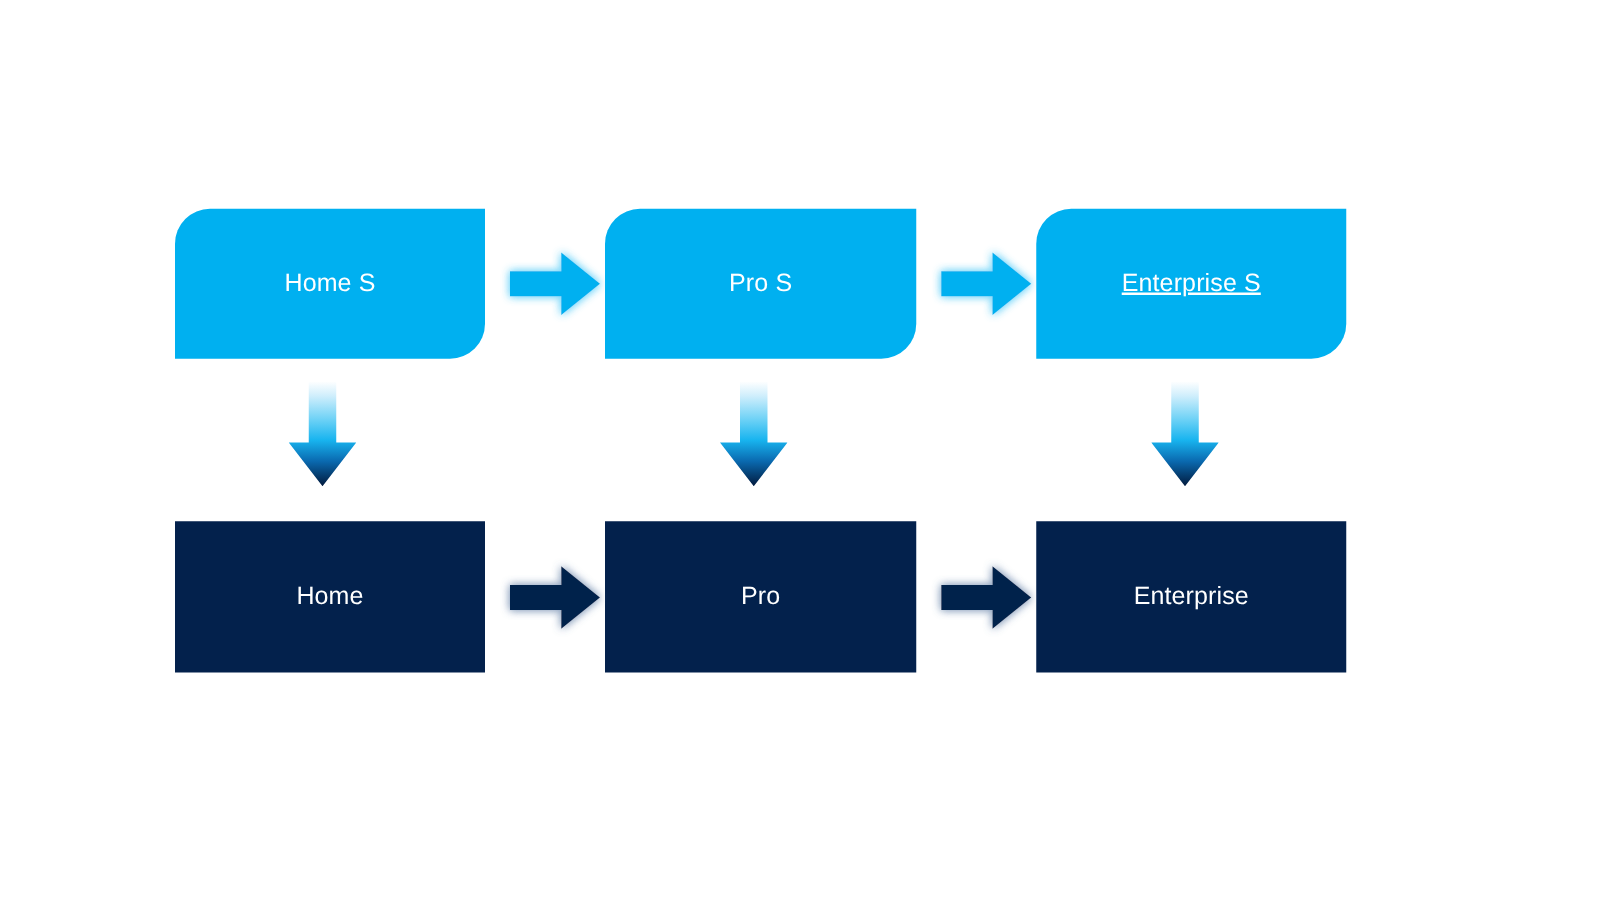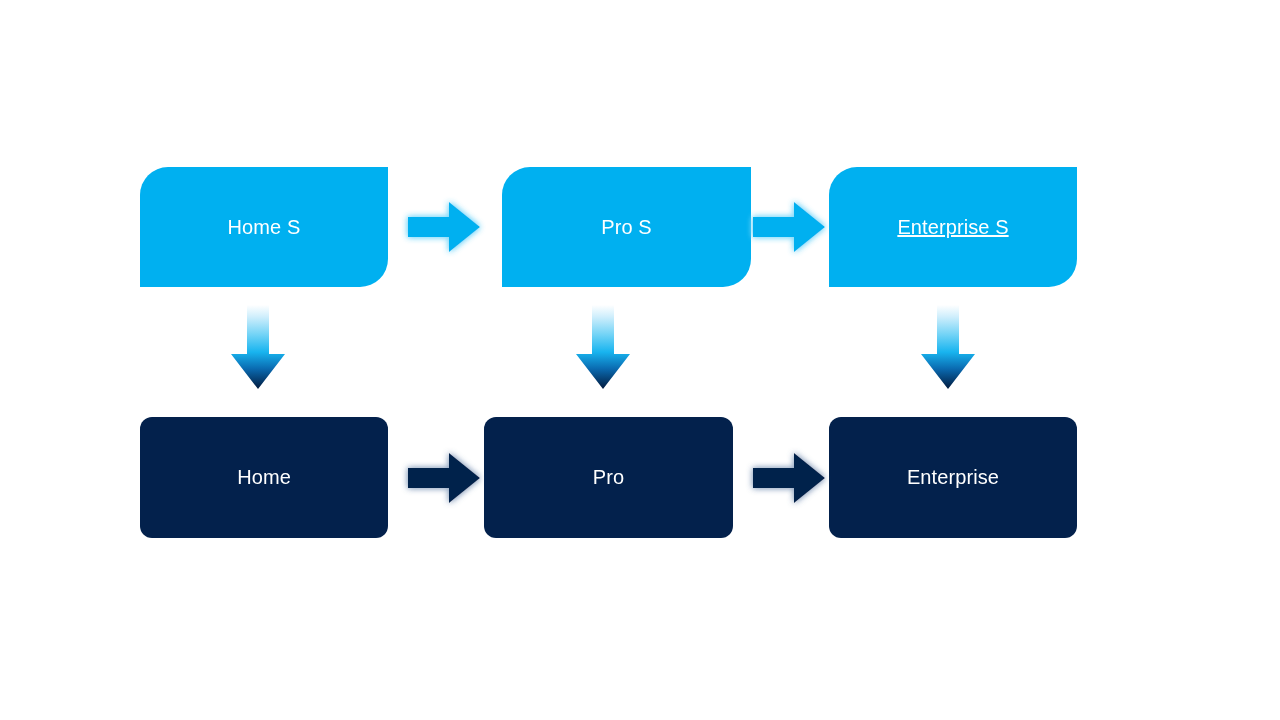--- a/index.html
+++ b/index.html
@@ -35,21 +35,21 @@
     text-align: center;
     user-select: none;
   }
   .node.tier-s {
     background: #00b0f0;
     
     border-radius: 28px 0 28px 0;
   }
   .node.tier-base {
     background: #03214c;
-    border-radius: 12px;
+    border-radius: 0;
   }
   .node .node-text {
     display: block;
     padding-bottom: 1px;
   }
 
   
   .arrow-h {
     position: absolute;
     width: 72px;
@@ -102,21 +102,21 @@
           <feMergeNode in="SourceGraphic"></feMergeNode>
         </feMerge>
       </filter>
     </defs>
   </svg>
 
   <div class="node tier-s" style="left:140px; top:167px; width:248px; height:120px;">
     <span class="node-text">Home S</span>
   </div>
 
-  <div class="node tier-s" style="left:484px; top:167px; width:249px; height:120px;margin-left:18px;">
+  <div class="node tier-s" style="left:484px; top:167px; width:249px; height:120px;">
     <span class="node-text">Pro S</span>
   </div>
 
   <div class="node tier-s" style="left:829px; top:167px; width:248px; height:120px;text-decoration:underline;">
     <span class="node-text">Enterprise S</span>
   </div>
 
   <div class="node tier-base" style="left:140px; top:417px; width:248px; height:121px;">
     <span class="node-text">Home</span>
   </div>

